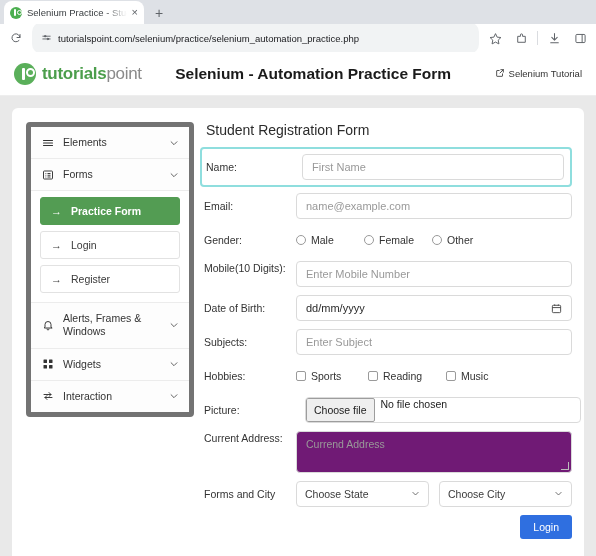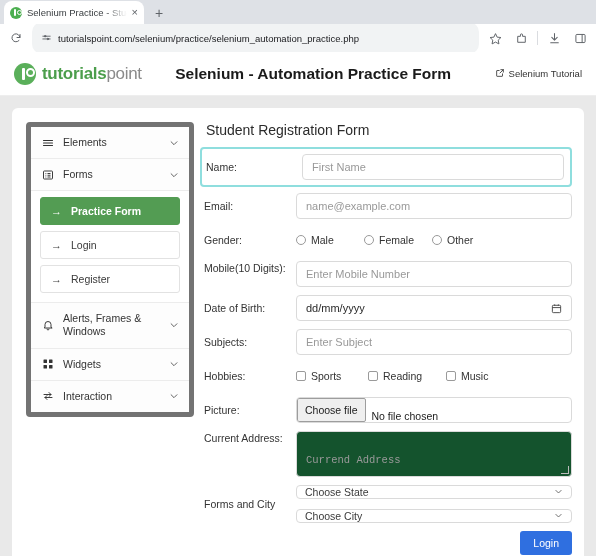--- a/index.html
+++ b/index.html
@@ -247,26 +247,25 @@
     align-items: center;
     background:#fff;
   }
   .inp.val { color: #2b2b2b; }
   .inp .spacer { flex: 1 1 auto; }
   .ta {
     width: 100%;
     height: 42px;
     border: 1px solid #dadada;
     border-radius: 4px;
-    padding: 22px 9px;
+    padding: 6px 9px;
     font-size: 10.5px;
     color: #999;
-    background:#14532d;
+    background:#701a75;
     position: relative;
-    font-family: Liberation Mono, monospace;
   }
   .ta::after {
     content:"";
     position:absolute; right:2px; bottom:2px;
     width:7px; height:7px;
     border-right:1px solid #bbb; border-bottom:1px solid #bbb;
     transform: skewX(0deg);
   }
 
   .name-highlight {
@@ -292,38 +291,38 @@
   }
   .cbox {
     width: 10px; height: 10px;
     border: 1px solid #9a9a9a; border-radius: 2px;
     background: #fff; flex:0 0 auto;
   }
 
   .file-wrap {
     width: 100%; height: 26px;
     border: 1px solid #dadada; border-radius: 4px;
-    display: flex; align-items: flex-end;
-    overflow: hidden; background:#fff;
+    display: flex; align-items: flex-start;
+    overflow: hidden; background:#fff;margin-left:9px;
   }
   .file-btn {
     height: 24px;
     background: #efefef;
     border: 1px solid #9d9d9d;
     border-radius: 2px;
     margin: 0 0 0 0;
     padding: 0 7px;
     display: flex; align-items: center;
     font-size: 10.5px; color: #1b1b1b;
     cursor: pointer;
     flex: 0 0 auto;
   }
   .file-name { font-size: 10.5px; color: #1b1b1b; padding-left: 6px; }
 
-  .sel-row { display: flex; gap: 10px; flex-direction: column; }
+  .sel-row { display: flex; gap: 10px; }
   .sel {
     flex: 1 1 0;
     height: 26px;
     border: 1px solid #dadada; border-radius: 4px;
     display: flex; align-items: center;
     padding: 0 8px;
     font-size: 10.5px; color: #3a3a3a;
     background:#fff;
     cursor: pointer;
   }

